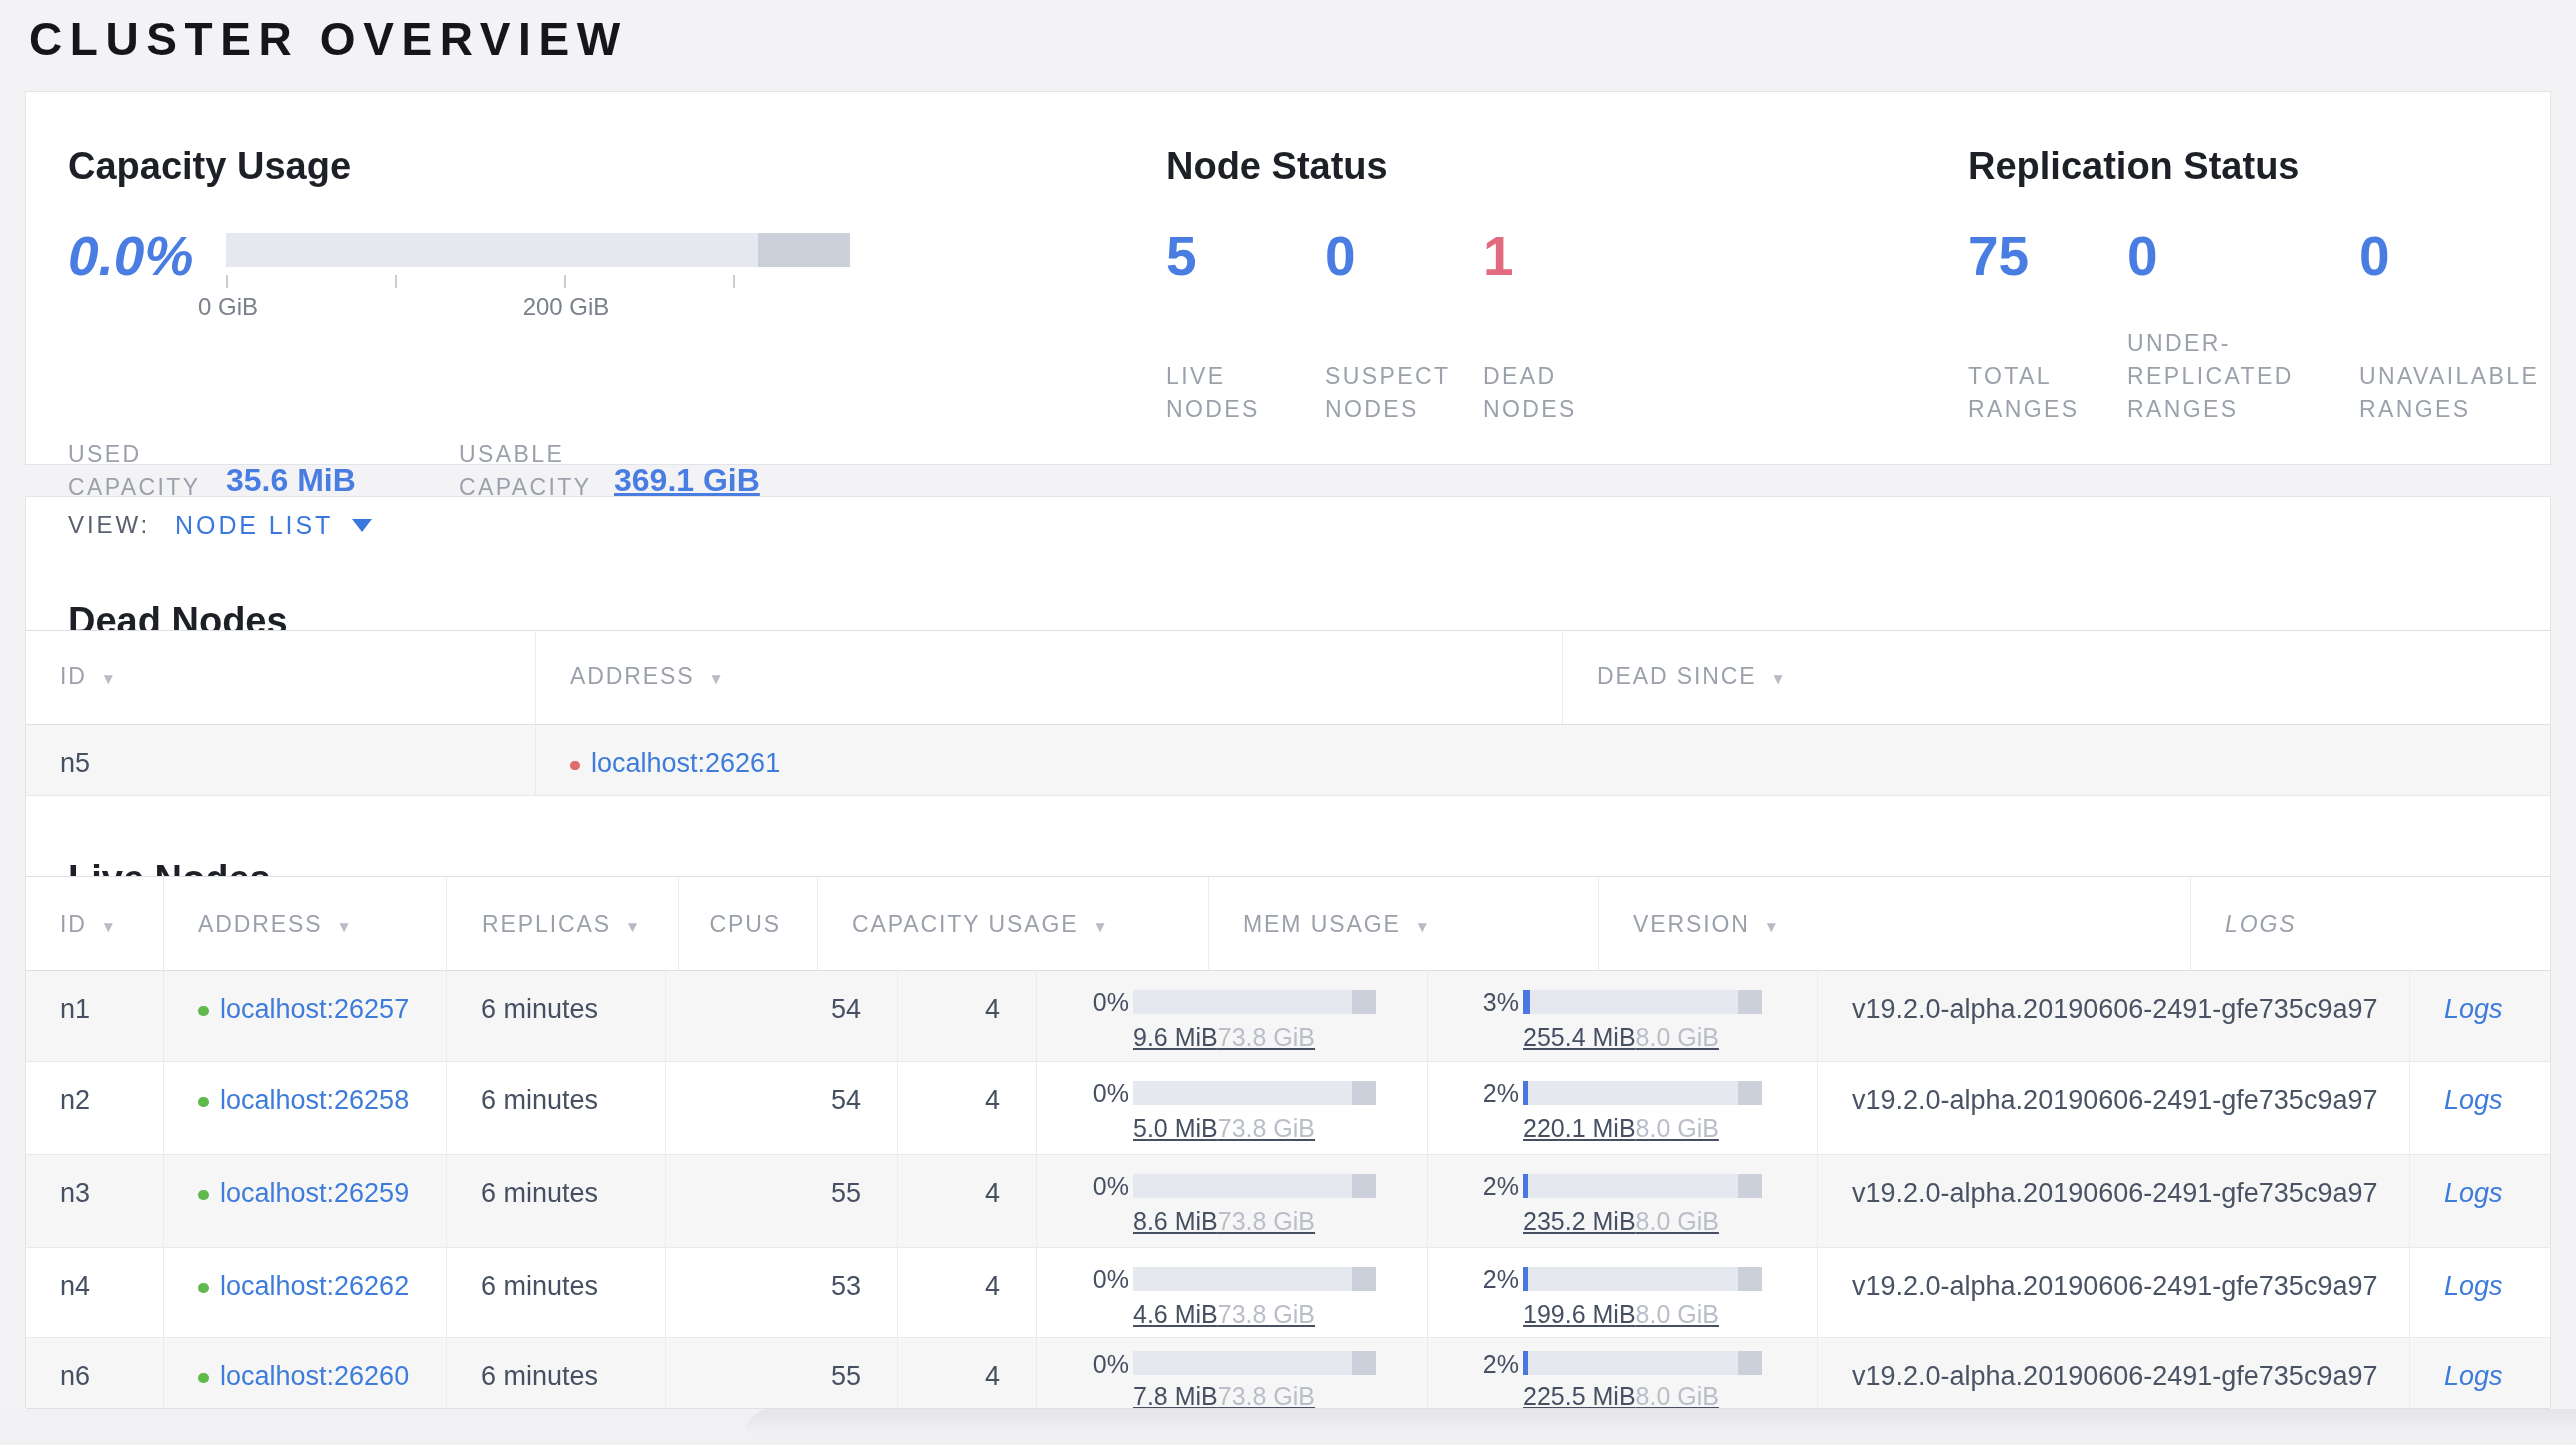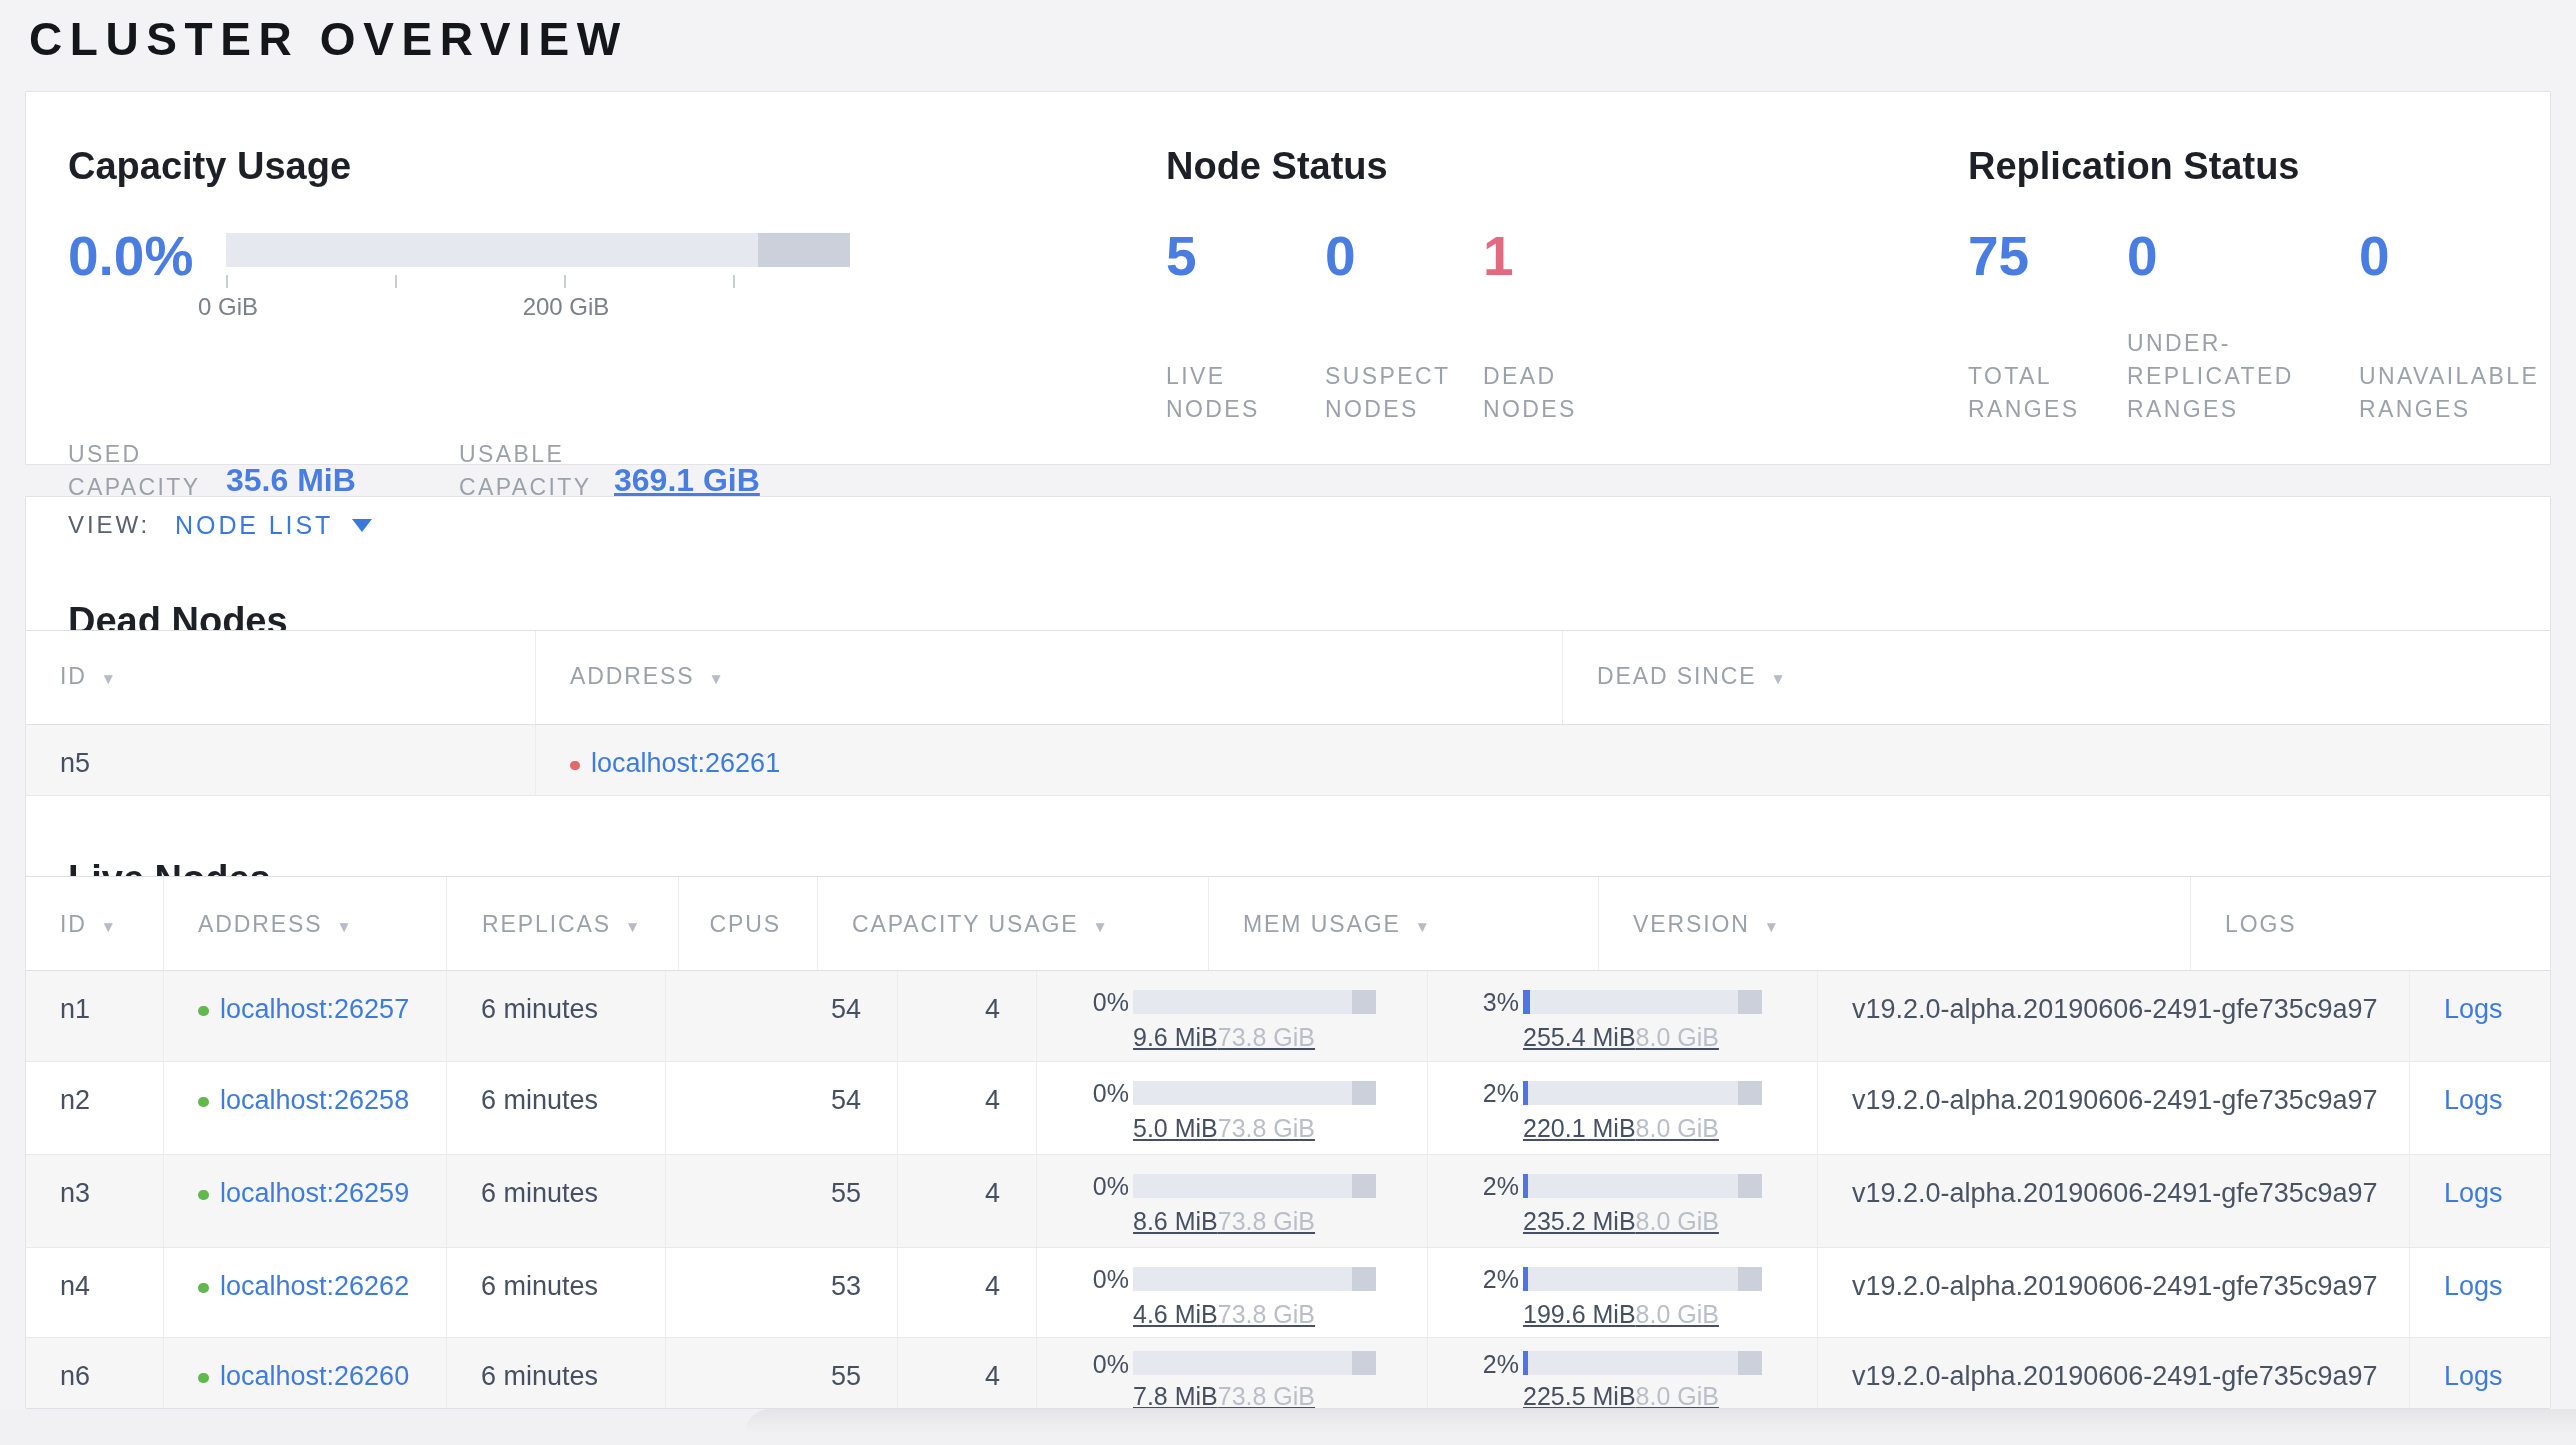--- a/index.html
+++ b/index.html
@@ -15,21 +15,21 @@
   .view-bar{top:496px;height:58px;display:flex;align-items:center;padding-left:42px;}
   .main-card{top:553px;height:855px;border-top:none;}
   
   .sec-h{position:absolute;top:21px;font-size:38px;font-weight:700;color:#1d2026;}
   .h-cap{left:42px;} .h-node{left:1140px;} .h-repl{left:1942px;}
   .stat-num{position:absolute;top:132px;font-size:55px;font-weight:700;color:#4a7de2;}
   .stat-num.red{color:#e16a7e;}
   .stat-label{position:absolute;bottom:38px;font-size:23px;letter-spacing:2.4px;
               color:#9ba1ab;line-height:33px;}
   
-  .cap-pct{left:42px;}
+  .cap-pct{left:42px;font-style:italic;}
   .cap-bar{position:absolute;left:200px;top:141px;width:624px;height:34px;background:#e6e8ef;}
   .cap-bar-dark{position:absolute;right:0;top:0;width:14.7%;height:100%;background:#cbd0da;}
   .tick{position:absolute;top:183px;width:1.9px;height:13.4px;background:#c9cdd4;}
   .tick.t0{left:200px;} .tick.t1{left:369px;} .tick.t2{left:538px;} .tick.t3{left:707px;}
   .tick-label{position:absolute;top:201px;font-size:24px;color:#7b818b;transform:translateX(-50%);}
   .tick-label.tl0{left:202px;} .tick-label.tl1{left:540px;}
   .substat-label{position:absolute;top:346px;font-size:23px;letter-spacing:2.4px;
                  color:#9ba1ab;line-height:33px;width:177px;}
   .substat-label.usable{left:433px;width:191px;}
   .substat-label.used{left:42px;}
@@ -68,21 +68,21 @@
   .tbl.live .tr:nth-child(5){height:71px;overflow:hidden;border-bottom:1px solid #dfe0e3;}
   .td{font-size:27px;color:#465062;padding:23px 0 0 34px;box-sizing:border-box;flex-shrink:0;
       position:relative;}
   .td.num{text-align:right;padding-left:0;padding-right:36px;}
   .th.num{text-align:right;padding-left:16px;padding-right:36px;}
   .vline{border-left:1px solid #ebecee;}
   
   .dc0{width:509px;} .dc1{width:1027px;} .dc2{flex:1;}
   
   .lc0{width:137px;} .lc1{width:283px;} .lc2{width:219px;} .lc3{width:232px;}
-  .lc4{width:139px;} .lc5{width:391px;} .lc6{width:390px;} .lc7{width:592px;} .lc8{flex:1;}
+  .lc4{width:139px;} .lc5{width:391px;} .lc6{width:390px;} .lc7{width:592px;} .lc8{flex:1;font-style:italic;}
   .link{color:#3e7cdb;text-decoration:none;cursor:pointer;}
   .dot{display:inline-block;width:10.5px;height:10.5px;border-radius:50%;margin-right:11.5px;
        vertical-align:1.9px;}
   .dot.green{background:#61b84c;} .dot.red{background:#e16a6a;width:9.5px;height:9.5px;}
   
   .td.usage{padding:0;}
   .u-pct{position:absolute;left:0;top:17px;width:92px;text-align:right;font-size:25px;color:#465062;}
   .u-bar{position:absolute;left:96px;top:19px;width:243px;height:24px;background:#e6e8ef;}
   .lc6 .u-pct{width:91px;} .lc6 .u-bar{left:95px;width:239px;}
   .u-fill{position:absolute;left:0;top:0;height:100%;background:#4a77e0;}

